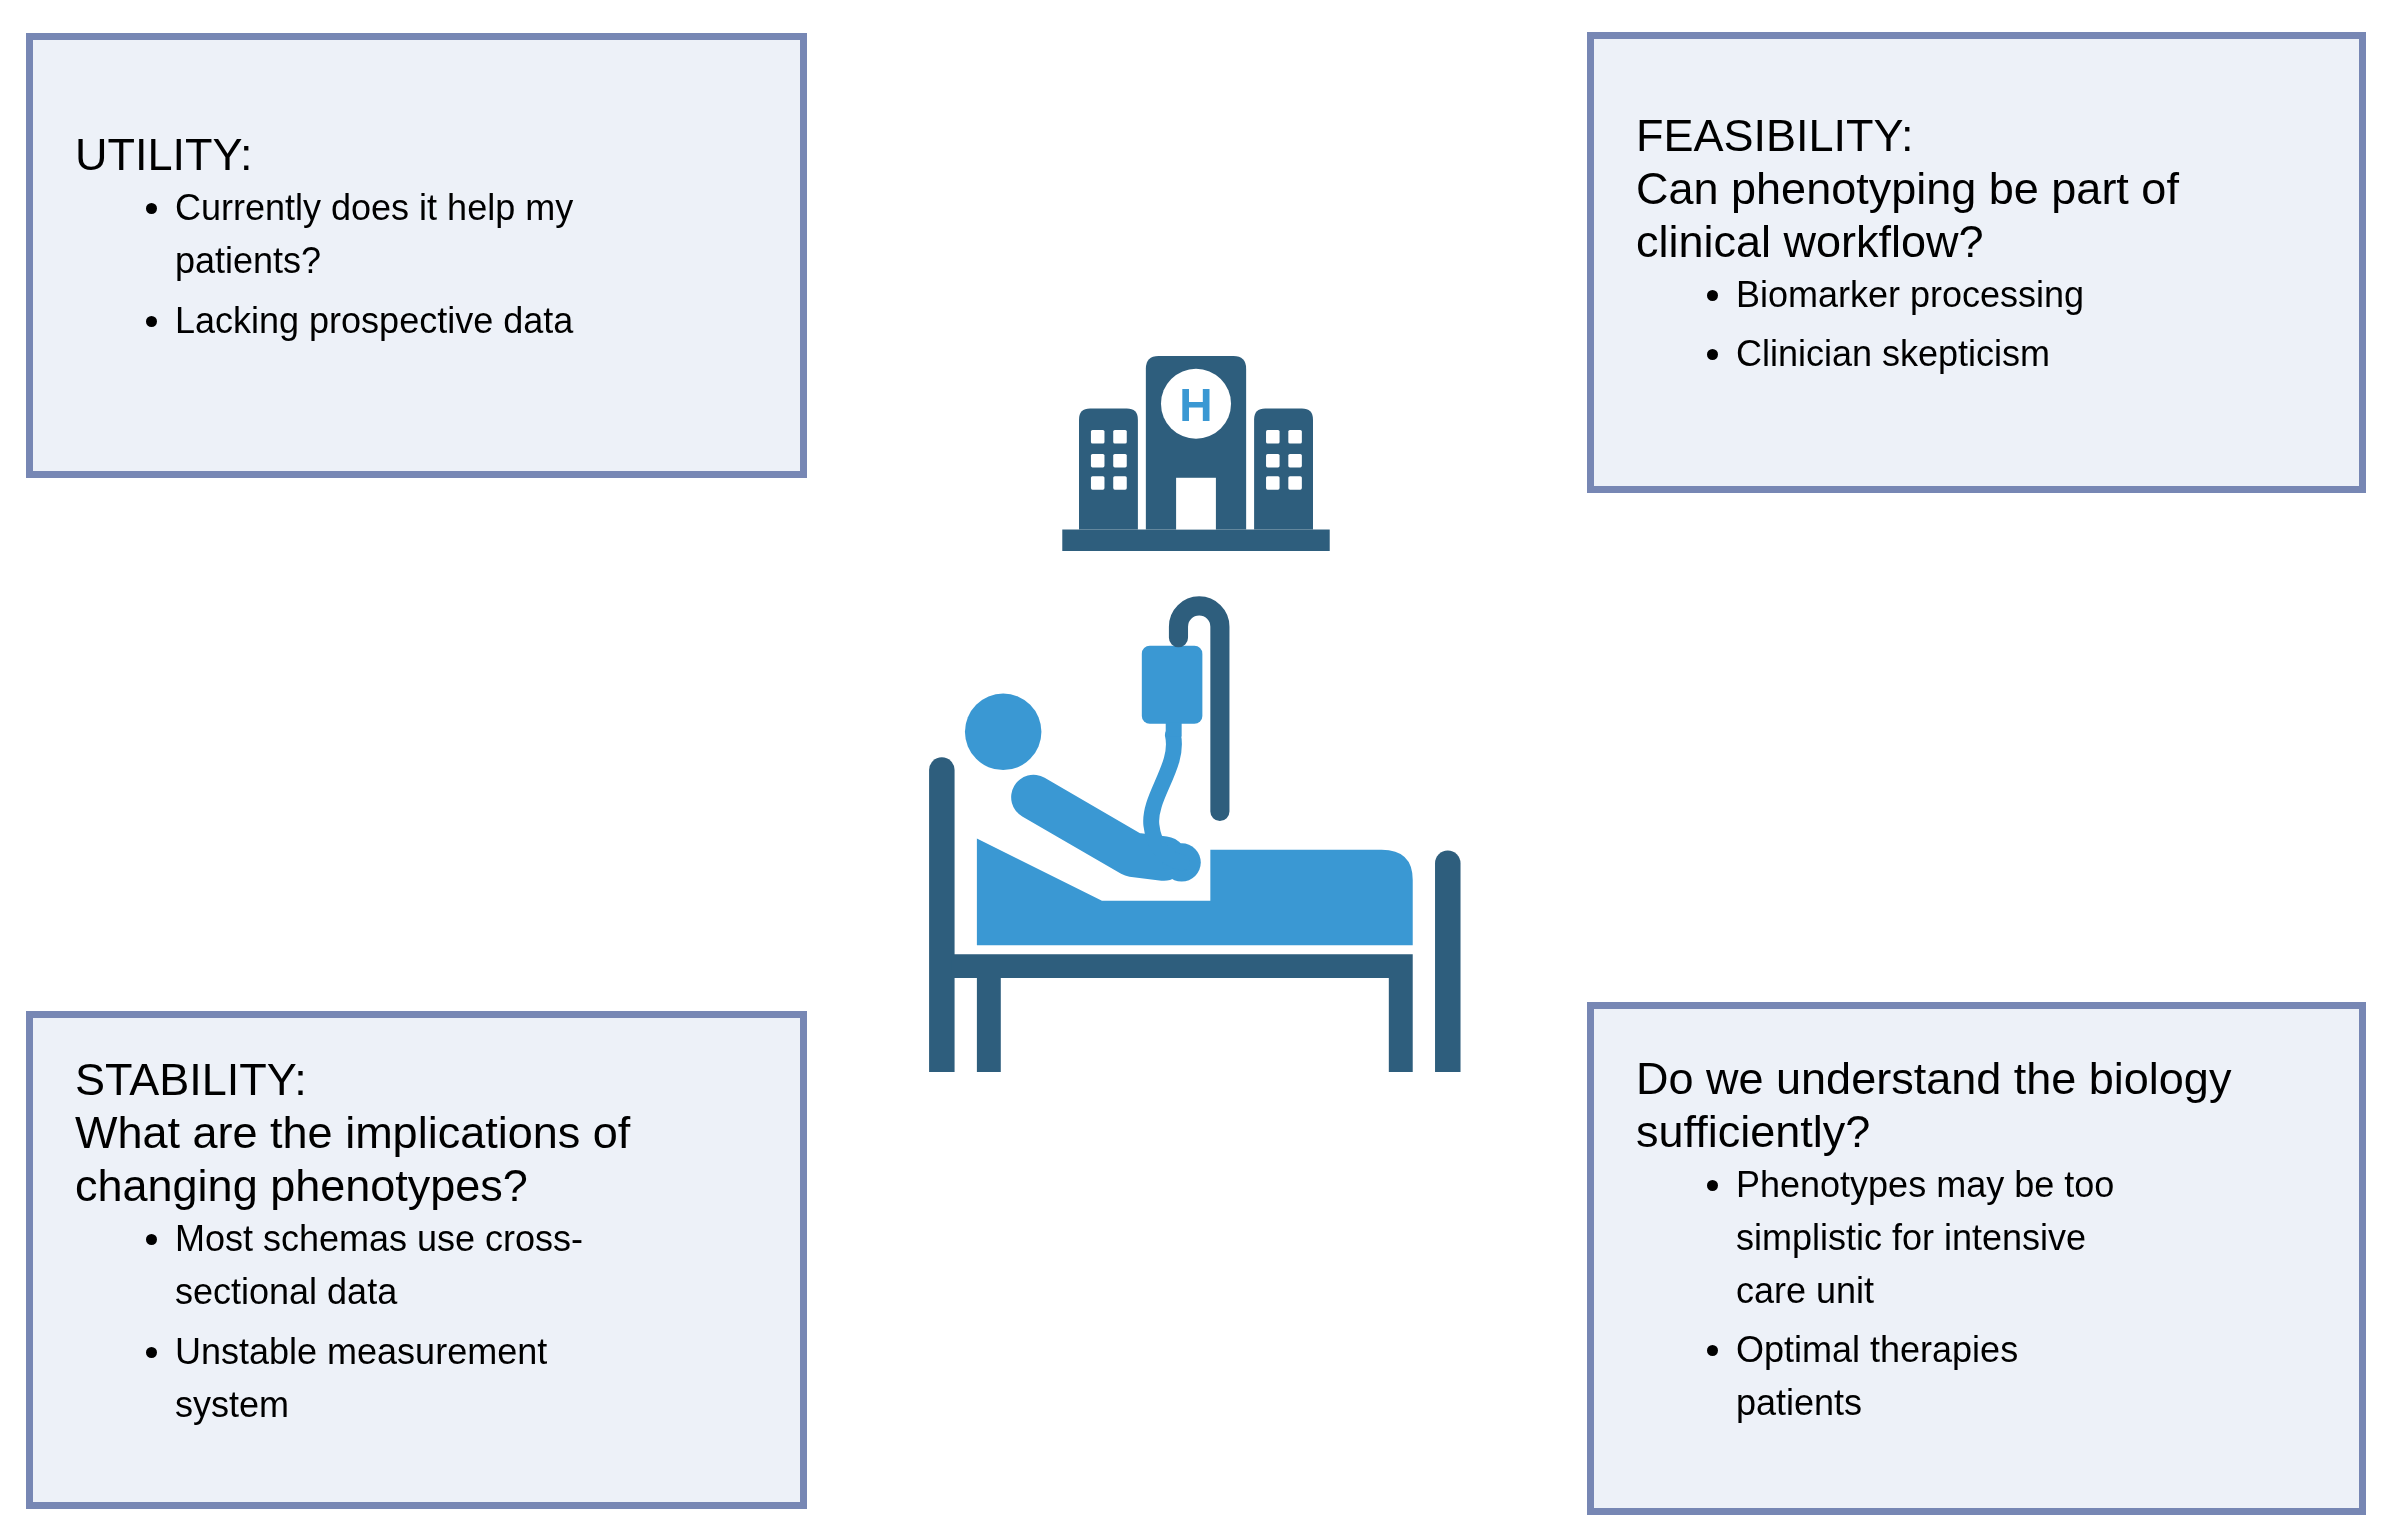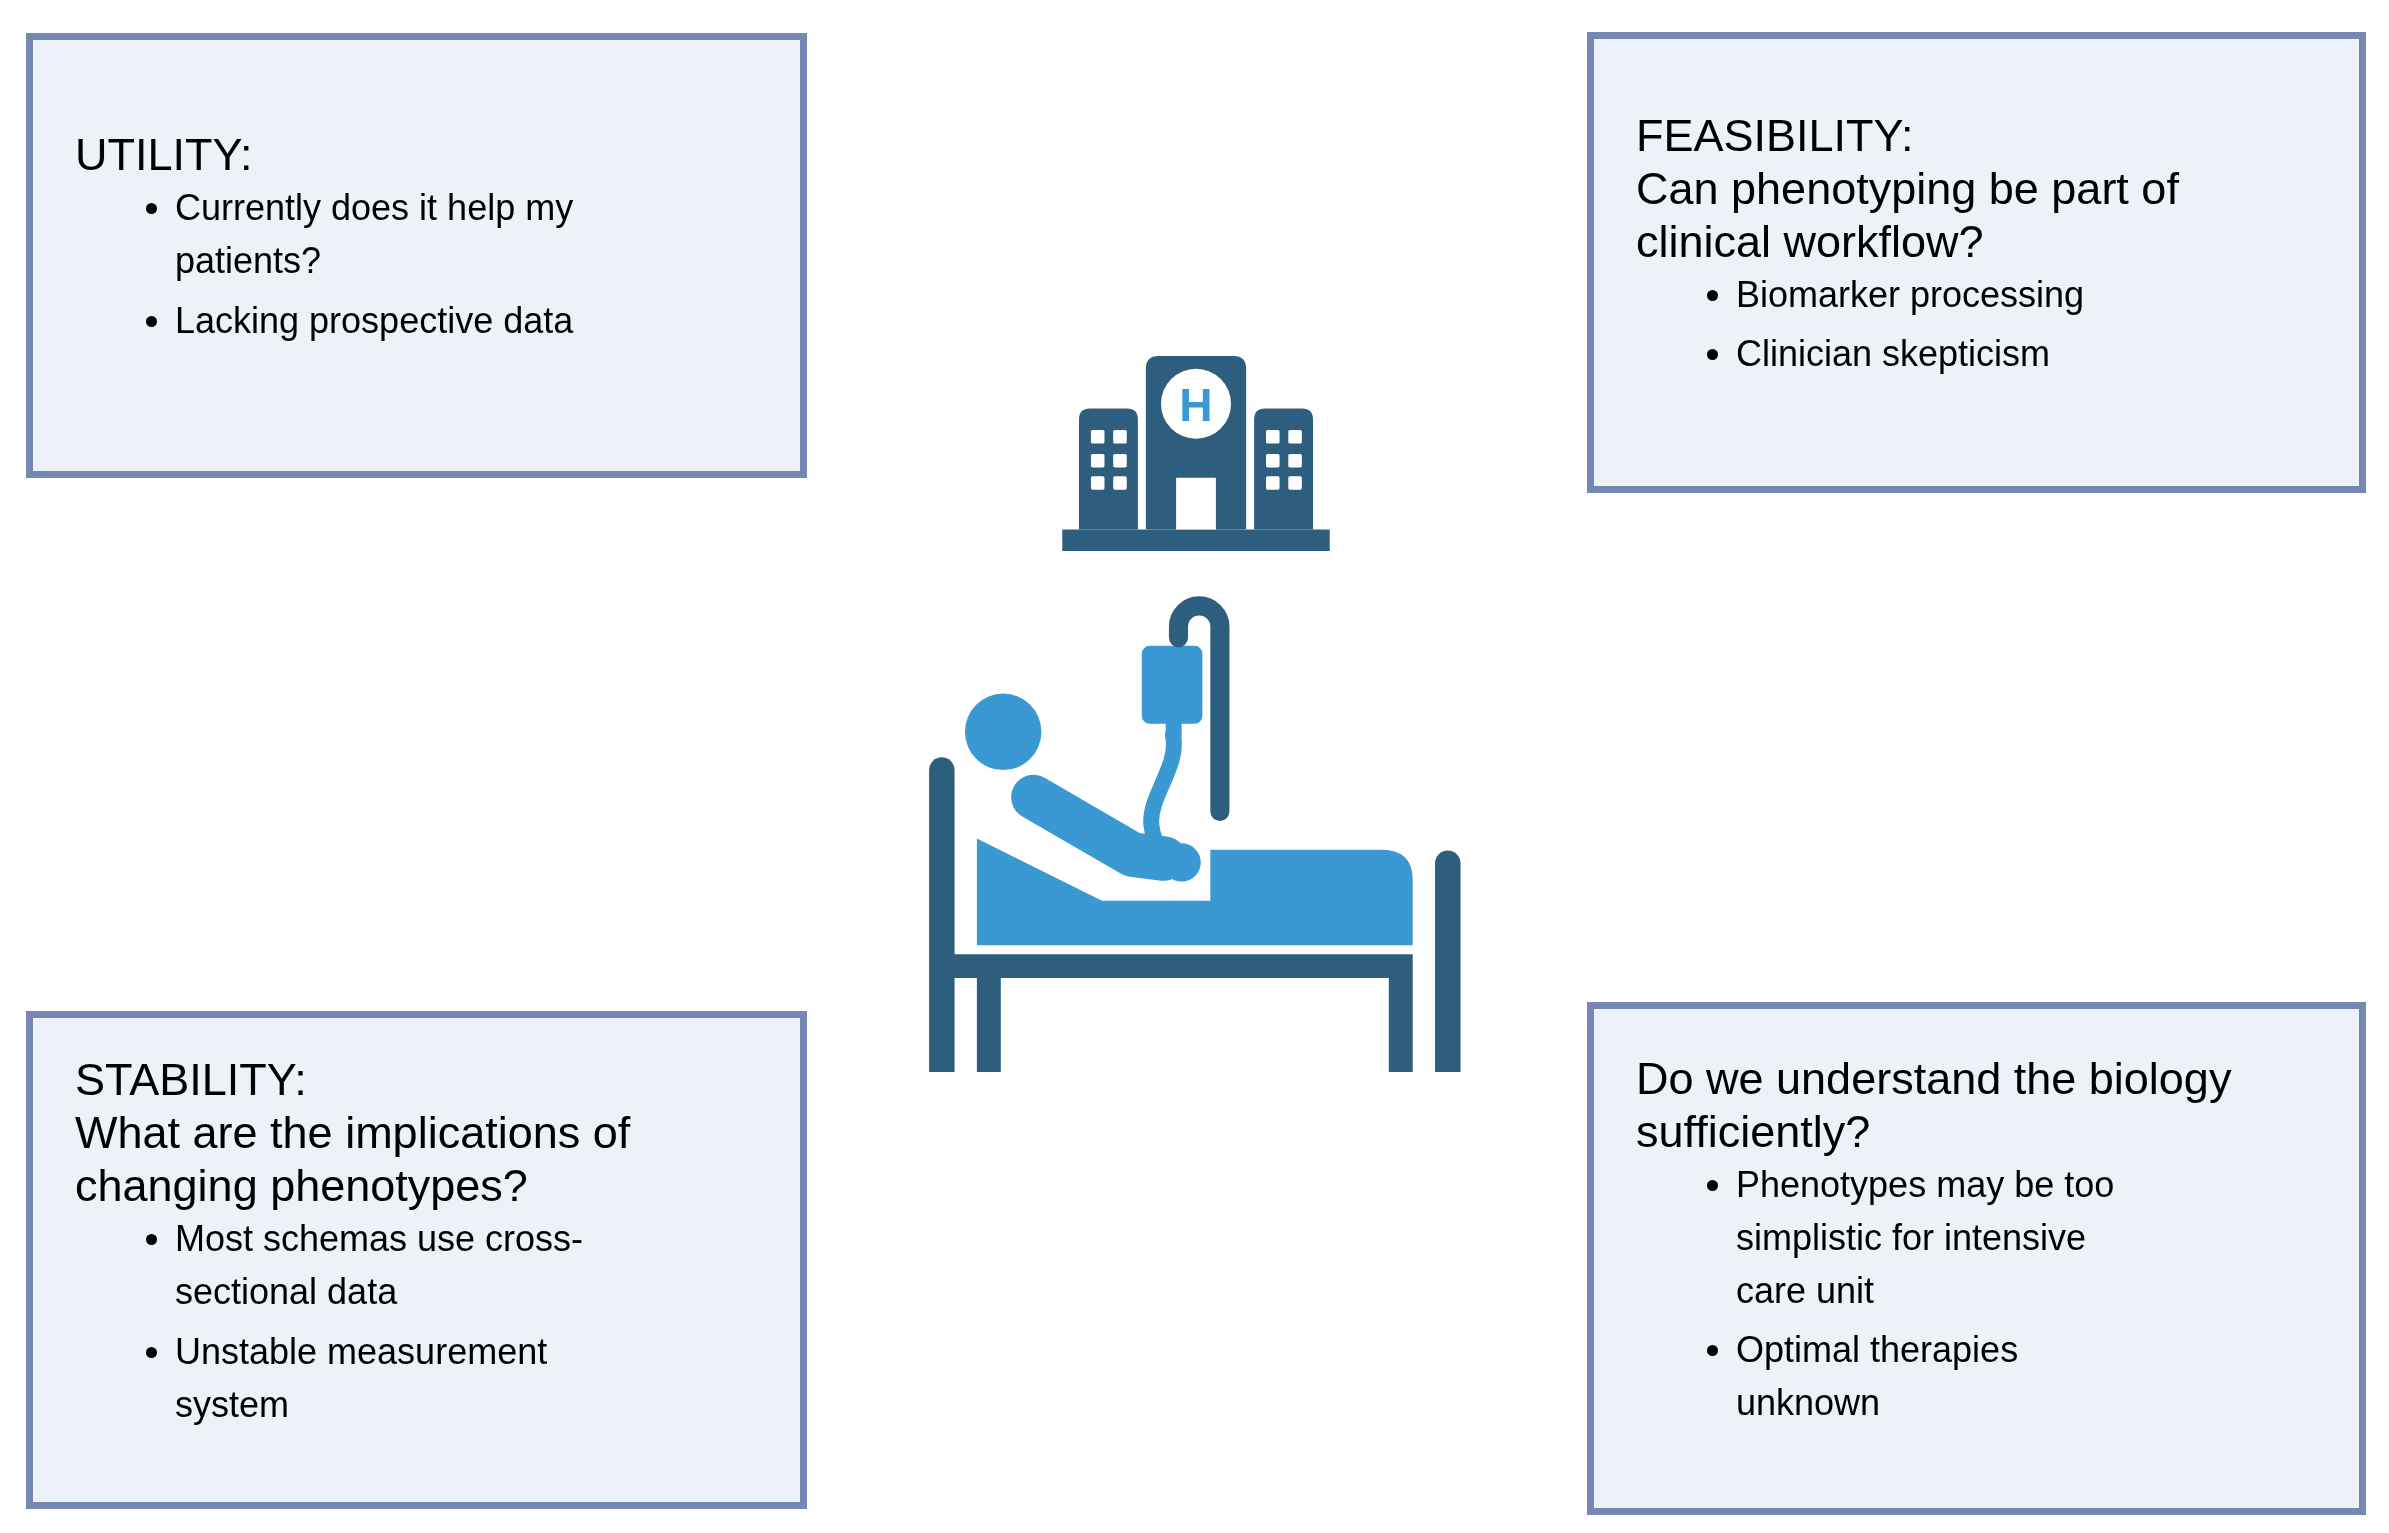--- a/index.html
+++ b/index.html
@@ -101,21 +101,21 @@
   </div>
 
   <div class="qbox" id="box-rudimentary">
     <div class="box-question">Do we understand the biology
 sufficiently?</div>
     <ul>
       <li>Phenotypes may be too
 simplistic for intensive
 care unit</li>
       <li>Optimal therapies
-unknown</li>
+patients</li>
     </ul>
   </div>
 
   <svg class="center-icon" id="hospital-svg" viewBox="1332 447 336 245" xmlns="http://www.w3.org/2000/svg">
     <g>
 
       <rect x="1332" y="665" width="336" height="27" fill="var(--icon_dark_blue)"></rect>
 
       <path d="M1353,665 V527 q0,-14 14,-14 h46 q14,0 14,14 V665 z" fill="var(--icon_dark_blue)"></path>
 

